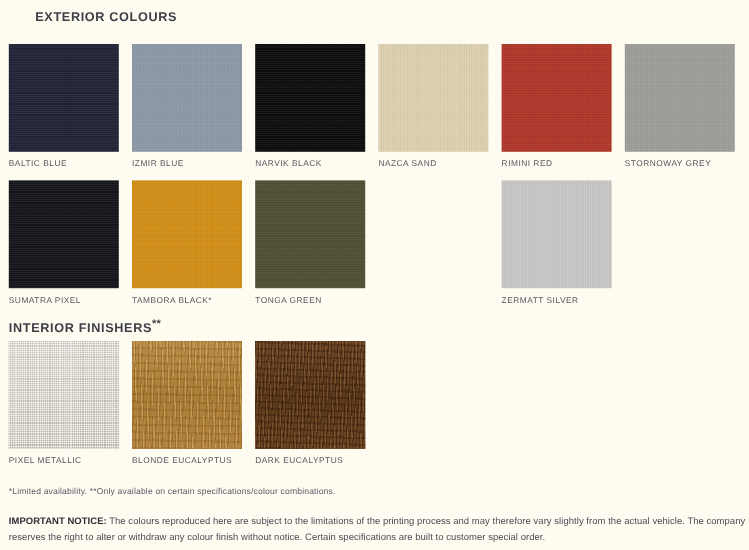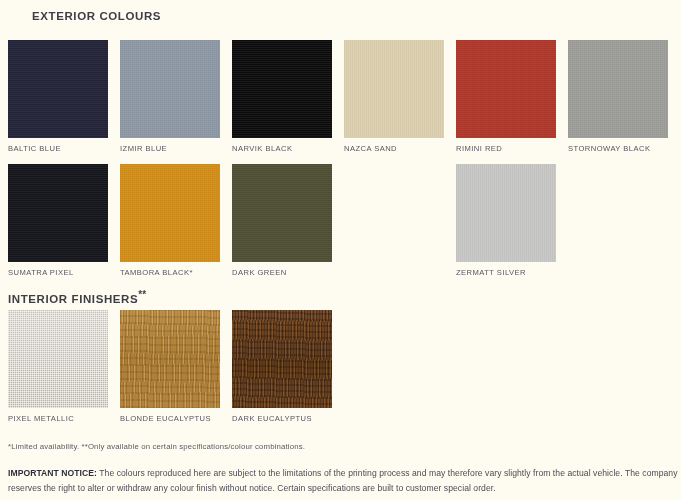--- a/index.html
+++ b/index.html
@@ -152,35 +152,35 @@
       <div class="swatch-cell" style="left: 344px;">
         <div class="swatch-chip tex-weave" style="background-color: rgb(222, 208, 176);"></div>
         <div class="swatch-label">NAZCA SAND</div>
       </div>
       <div class="swatch-cell" style="left: 456px;">
         <div class="swatch-chip tex-weave" style="background-color: rgb(176, 55, 42);"></div>
         <div class="swatch-label">RIMINI RED</div>
       </div>
       <div class="swatch-cell" style="left: 568px;">
         <div class="swatch-chip tex-weave" style="background-color: rgb(157, 157, 154);"></div>
-        <div class="swatch-label">STORNOWAY BLACK</div>
+        <div class="swatch-label">STORNOWAY GREY</div>
       </div>
     </div>
   <div class="swatch-row" id="row-ext-2">
       <div class="swatch-cell" style="left: 8px;">
         <div class="swatch-chip tex-weave" style="background-color: rgb(20, 22, 28);"></div>
         <div class="swatch-label">SUMATRA PIXEL</div>
       </div>
       <div class="swatch-cell" style="left: 120px;">
         <div class="swatch-chip tex-weave" style="background-color: rgb(210, 143, 23);"></div>
         <div class="swatch-label">TAMBORA BLACK*</div>
       </div>
       <div class="swatch-cell" style="left: 232px;">
         <div class="swatch-chip tex-weave" style="background-color: rgb(78, 79, 51);"></div>
-        <div class="swatch-label">DARK GREEN</div>
+        <div class="swatch-label">TONGA GREEN</div>
       </div>
       <div class="swatch-cell" style="left: 456px;">
         <div class="swatch-chip tex-weave" style="background-color: rgb(200, 200, 198);"></div>
         <div class="swatch-label">ZERMATT SILVER</div>
       </div>
     </div>
 
   <div class="section-title" id="interior-title">
     <span>INTERIOR FINISHERS</span><span class="stars">**</span>
   </div>

